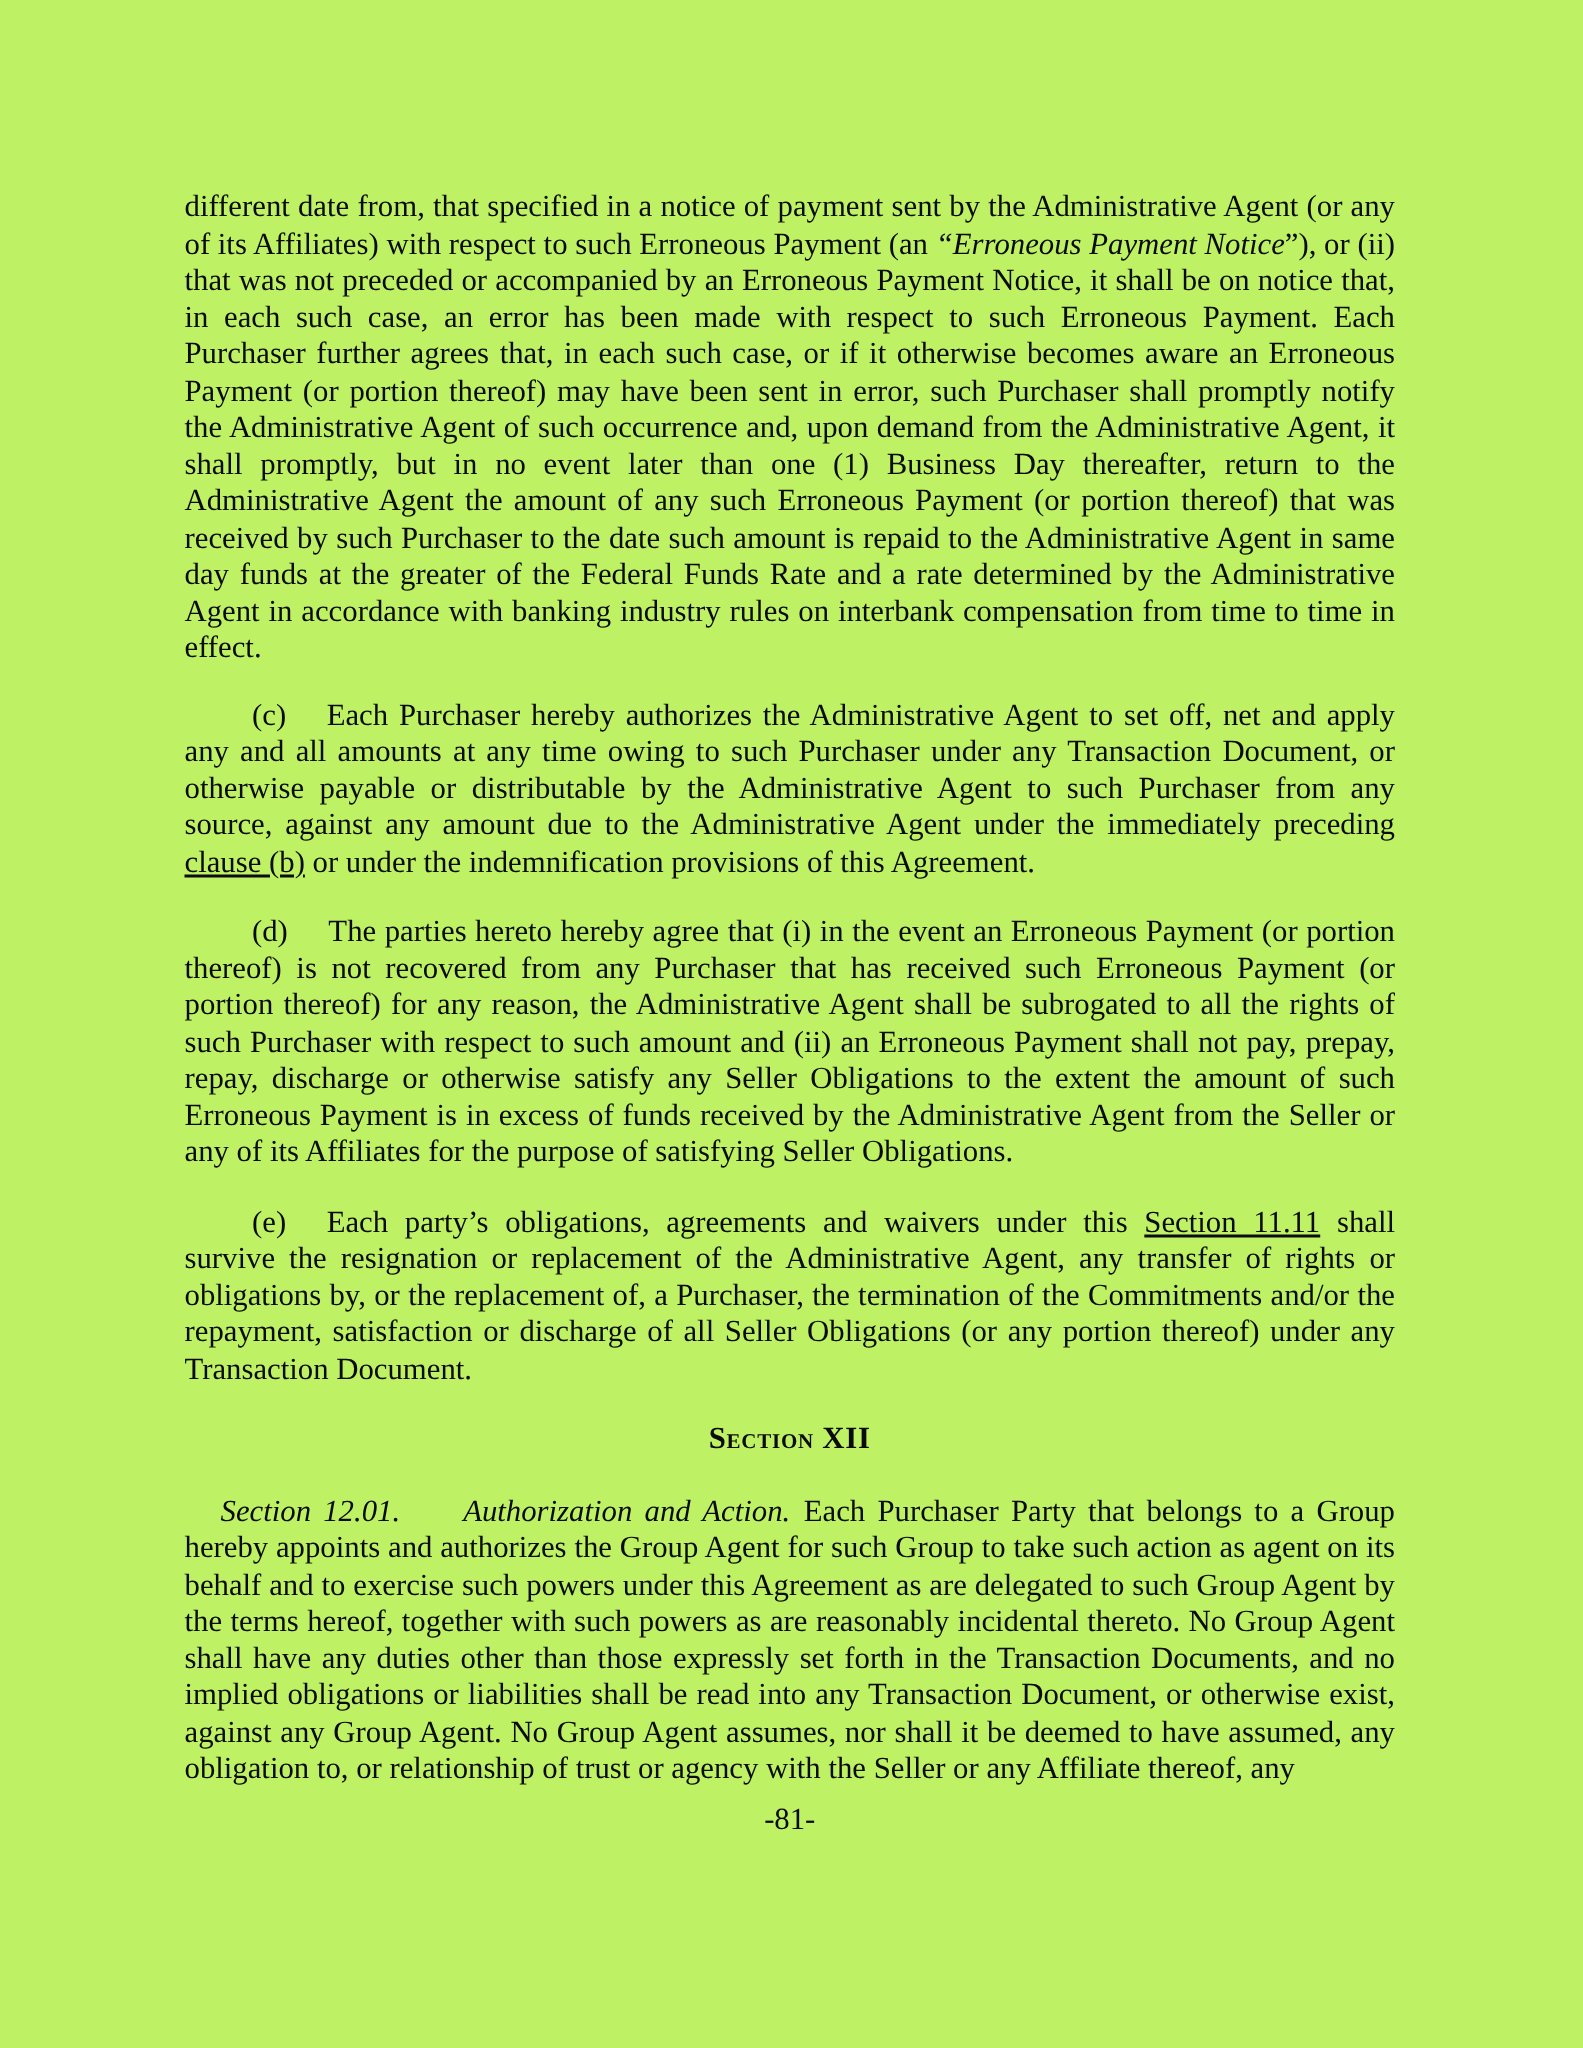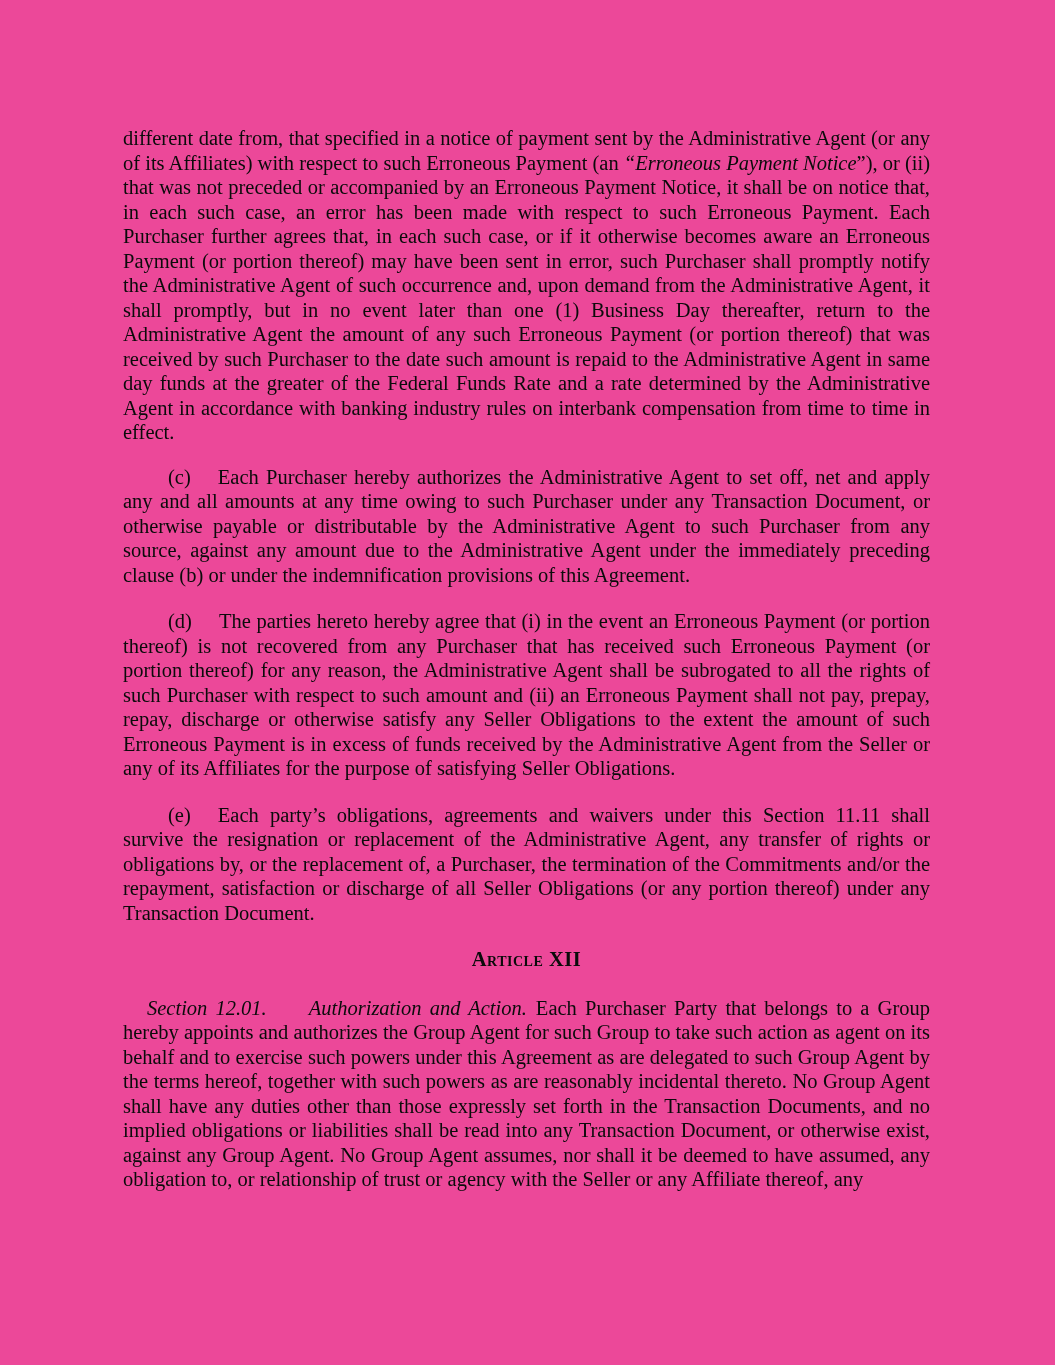--- a/index.html
+++ b/index.html
@@ -4,21 +4,21 @@
 <style>
   html, body {
     margin: 0;
     padding: 0;
     background: #ffffff;
   }
   .page {
     position: relative;
     width: 1055px;
     height: 1365px;
-    background: #ec4899;
+    background: #bef264;
     overflow: hidden;
     font-family: "Liberation Serif", "DejaVu Serif", serif;
     font-size: 20.5px;
     line-height: 24.5px;
     color: #0b0b0b;
     -webkit-font-smoothing: antialiased;
   }
   .content {
     padding: 126px 125px 0 123px;
   }
@@ -43,20 +43,21 @@
     width: 42px;
   }
   .gap2 {
     display: inline-block;
     width: 9px;
   }
   .it {
     font-style: italic;
   }
   .ul {
+    text-decoration: underline;
   }
   .heading {
     margin: 8px 0 24px 0;
     text-align: center;
     font-weight: bold;
     font-variant: small-caps;
     letter-spacing: 0.5px;
   }
   .heading.sub {
     margin: 0 0 26px 0;
@@ -73,20 +74,21 @@
   <div class="content">
 
     <p class="para"><span>different date from, that specified in a notice of payment sent by the Administrative Agent (or any of its Affiliates) with respect to such Erroneous Payment (an </span><span class="it">“Erroneous Payment Notice</span><span>”), or (ii) that was not preceded or accompanied by an Erroneous Payment Notice, it shall be on notice that, in each such case, an error has been made with respect to such Erroneous Payment.  Each Purchaser further agrees that, in each such case, or if it otherwise becomes aware an Erroneous Payment (or portion thereof) may have been sent in error, such Purchaser shall promptly notify the Administrative Agent of such occurrence and, upon demand from the Administrative Agent, it shall promptly, but in no event later than one (1) Business Day thereafter, return to the Administrative Agent the amount of any such Erroneous Payment (or portion thereof) that was received by such Purchaser to the date such amount is repaid to the Administrative Agent in same day funds at the greater of the Federal Funds Rate and a rate determined by the Administrative Agent in accordance with banking industry rules on interbank compensation from time to time in effect.</span></p>
 
     <p class="para letter"><span>(c)</span><span class="tab"></span><span>Each Purchaser hereby authorizes the Administrative Agent to set off, net and apply any and all amounts at any time owing to such Purchaser under any Transaction Document, or otherwise payable or distributable by the Administrative Agent to such Purchaser from any source, against any amount due to the Administrative Agent under the immediately preceding </span><span class="ul">clause (b)</span><span> or under the indemnification provisions of this Agreement.</span></p>
 
     <p class="para letter"><span>(d)</span><span class="tab"></span><span>The parties hereto hereby agree that (i) in the event an Erroneous Payment (or portion thereof) is not recovered from any Purchaser that has received such Erroneous Payment (or portion thereof) for any reason, the Administrative Agent shall be subrogated to all the rights of such Purchaser with respect to such amount and (ii) an Erroneous Payment shall not pay, prepay, repay, discharge or otherwise satisfy any Seller Obligations to the extent the amount of such Erroneous Payment is in excess of funds received by the Administrative Agent from the Seller or any of its Affiliates for the purpose of satisfying Seller Obligations.</span></p>
 
     <p class="para letter"><span>(e)</span><span class="tab"></span><span>Each party’s obligations, agreements and waivers under this </span><span class="ul">Section 11.11</span><span> shall survive the resignation or replacement of the Administrative Agent, any transfer of rights or obligations by, or the replacement of, a Purchaser, the termination of the Commitments and/or the repayment, satisfaction or discharge of all Seller Obligations (or any portion thereof) under any Transaction Document.</span></p>
 
-    <div class="heading">Article XII</div>
+    <div class="heading">Section XII</div>
 
 
     <p class="para section-lead"><span class="it">Section 12.01.</span><span class="tab wide"></span><span class="it">Authorization and Action.</span><span class="gap2"></span><span>Each Purchaser Party that belongs to a Group hereby appoints and authorizes the Group Agent for such Group to take such action as agent on its behalf and to exercise such powers under this Agreement as are delegated to such Group Agent by the terms hereof, together with such powers as are reasonably incidental thereto.  No Group Agent shall have any duties other than those expressly set forth in the Transaction Documents, and no implied obligations or liabilities shall be read into any Transaction Document, or otherwise exist, against any Group Agent.  No Group Agent assumes, nor shall it be deemed to have assumed, any obligation to, or relationship of trust or agency with the Seller or any Affiliate thereof, any</span></p>
 
+    <div class="page-number">-81-</div>
 
   </div>
 </div>
 
 </body></html>

